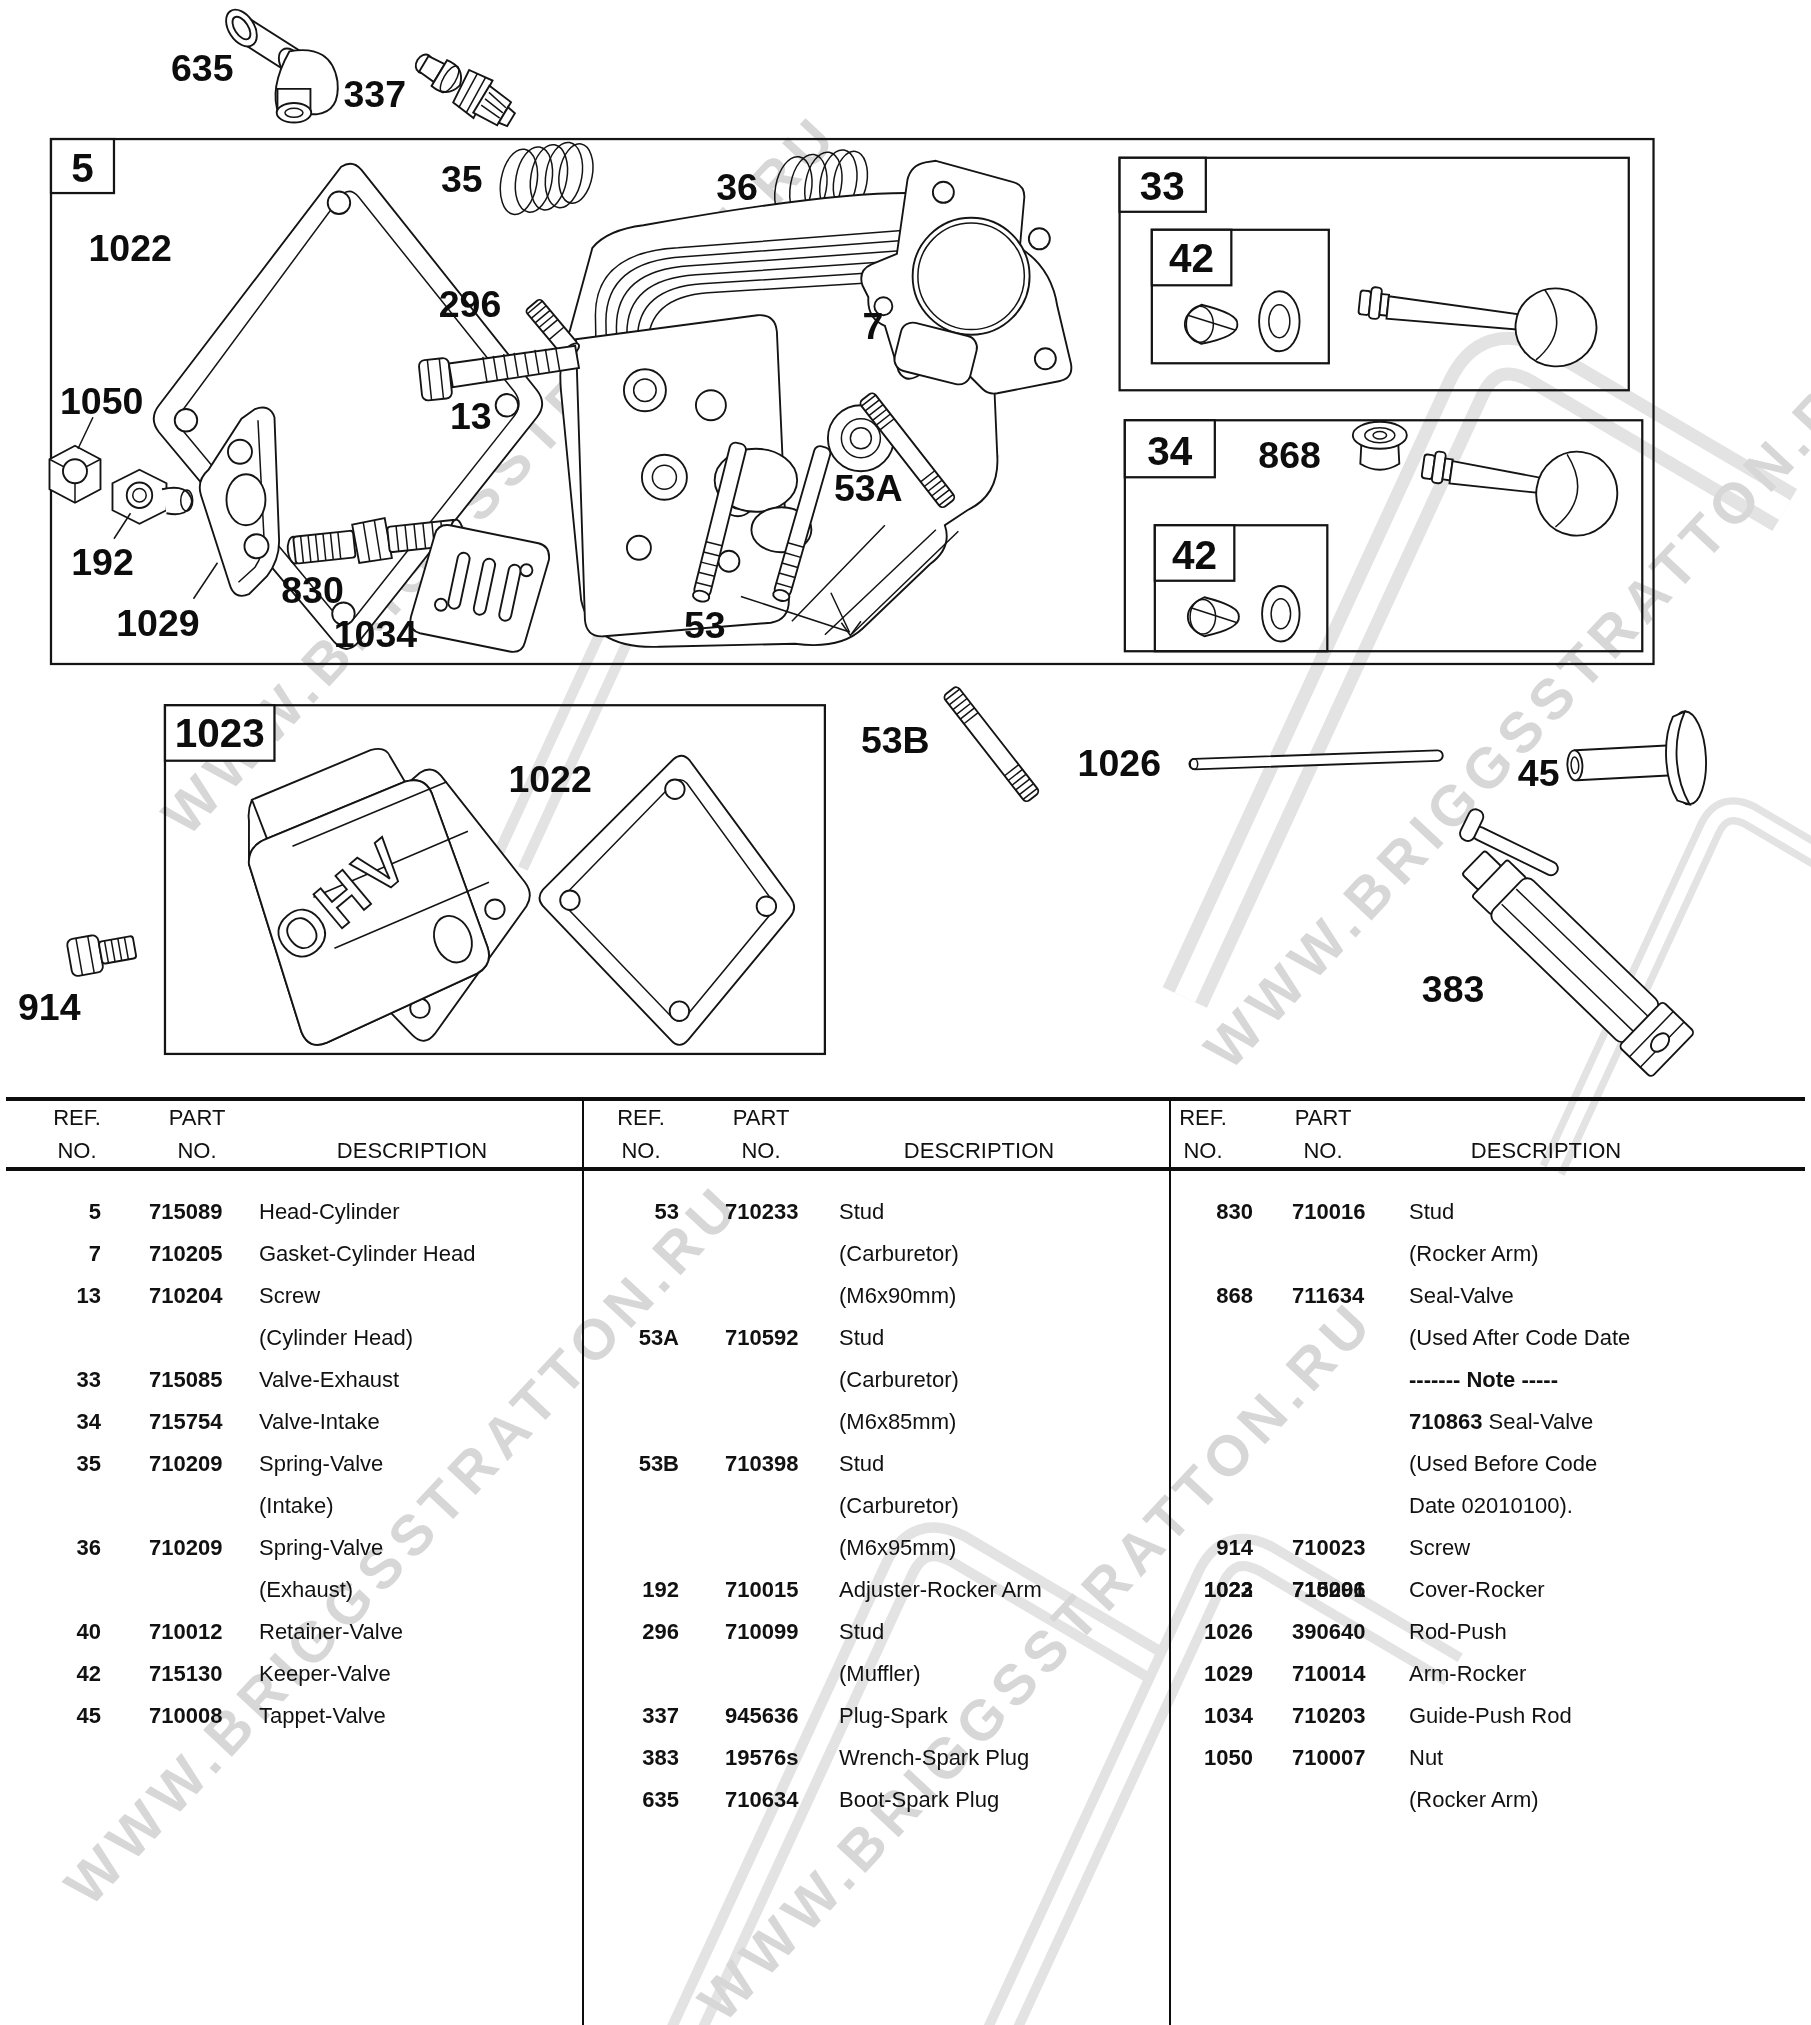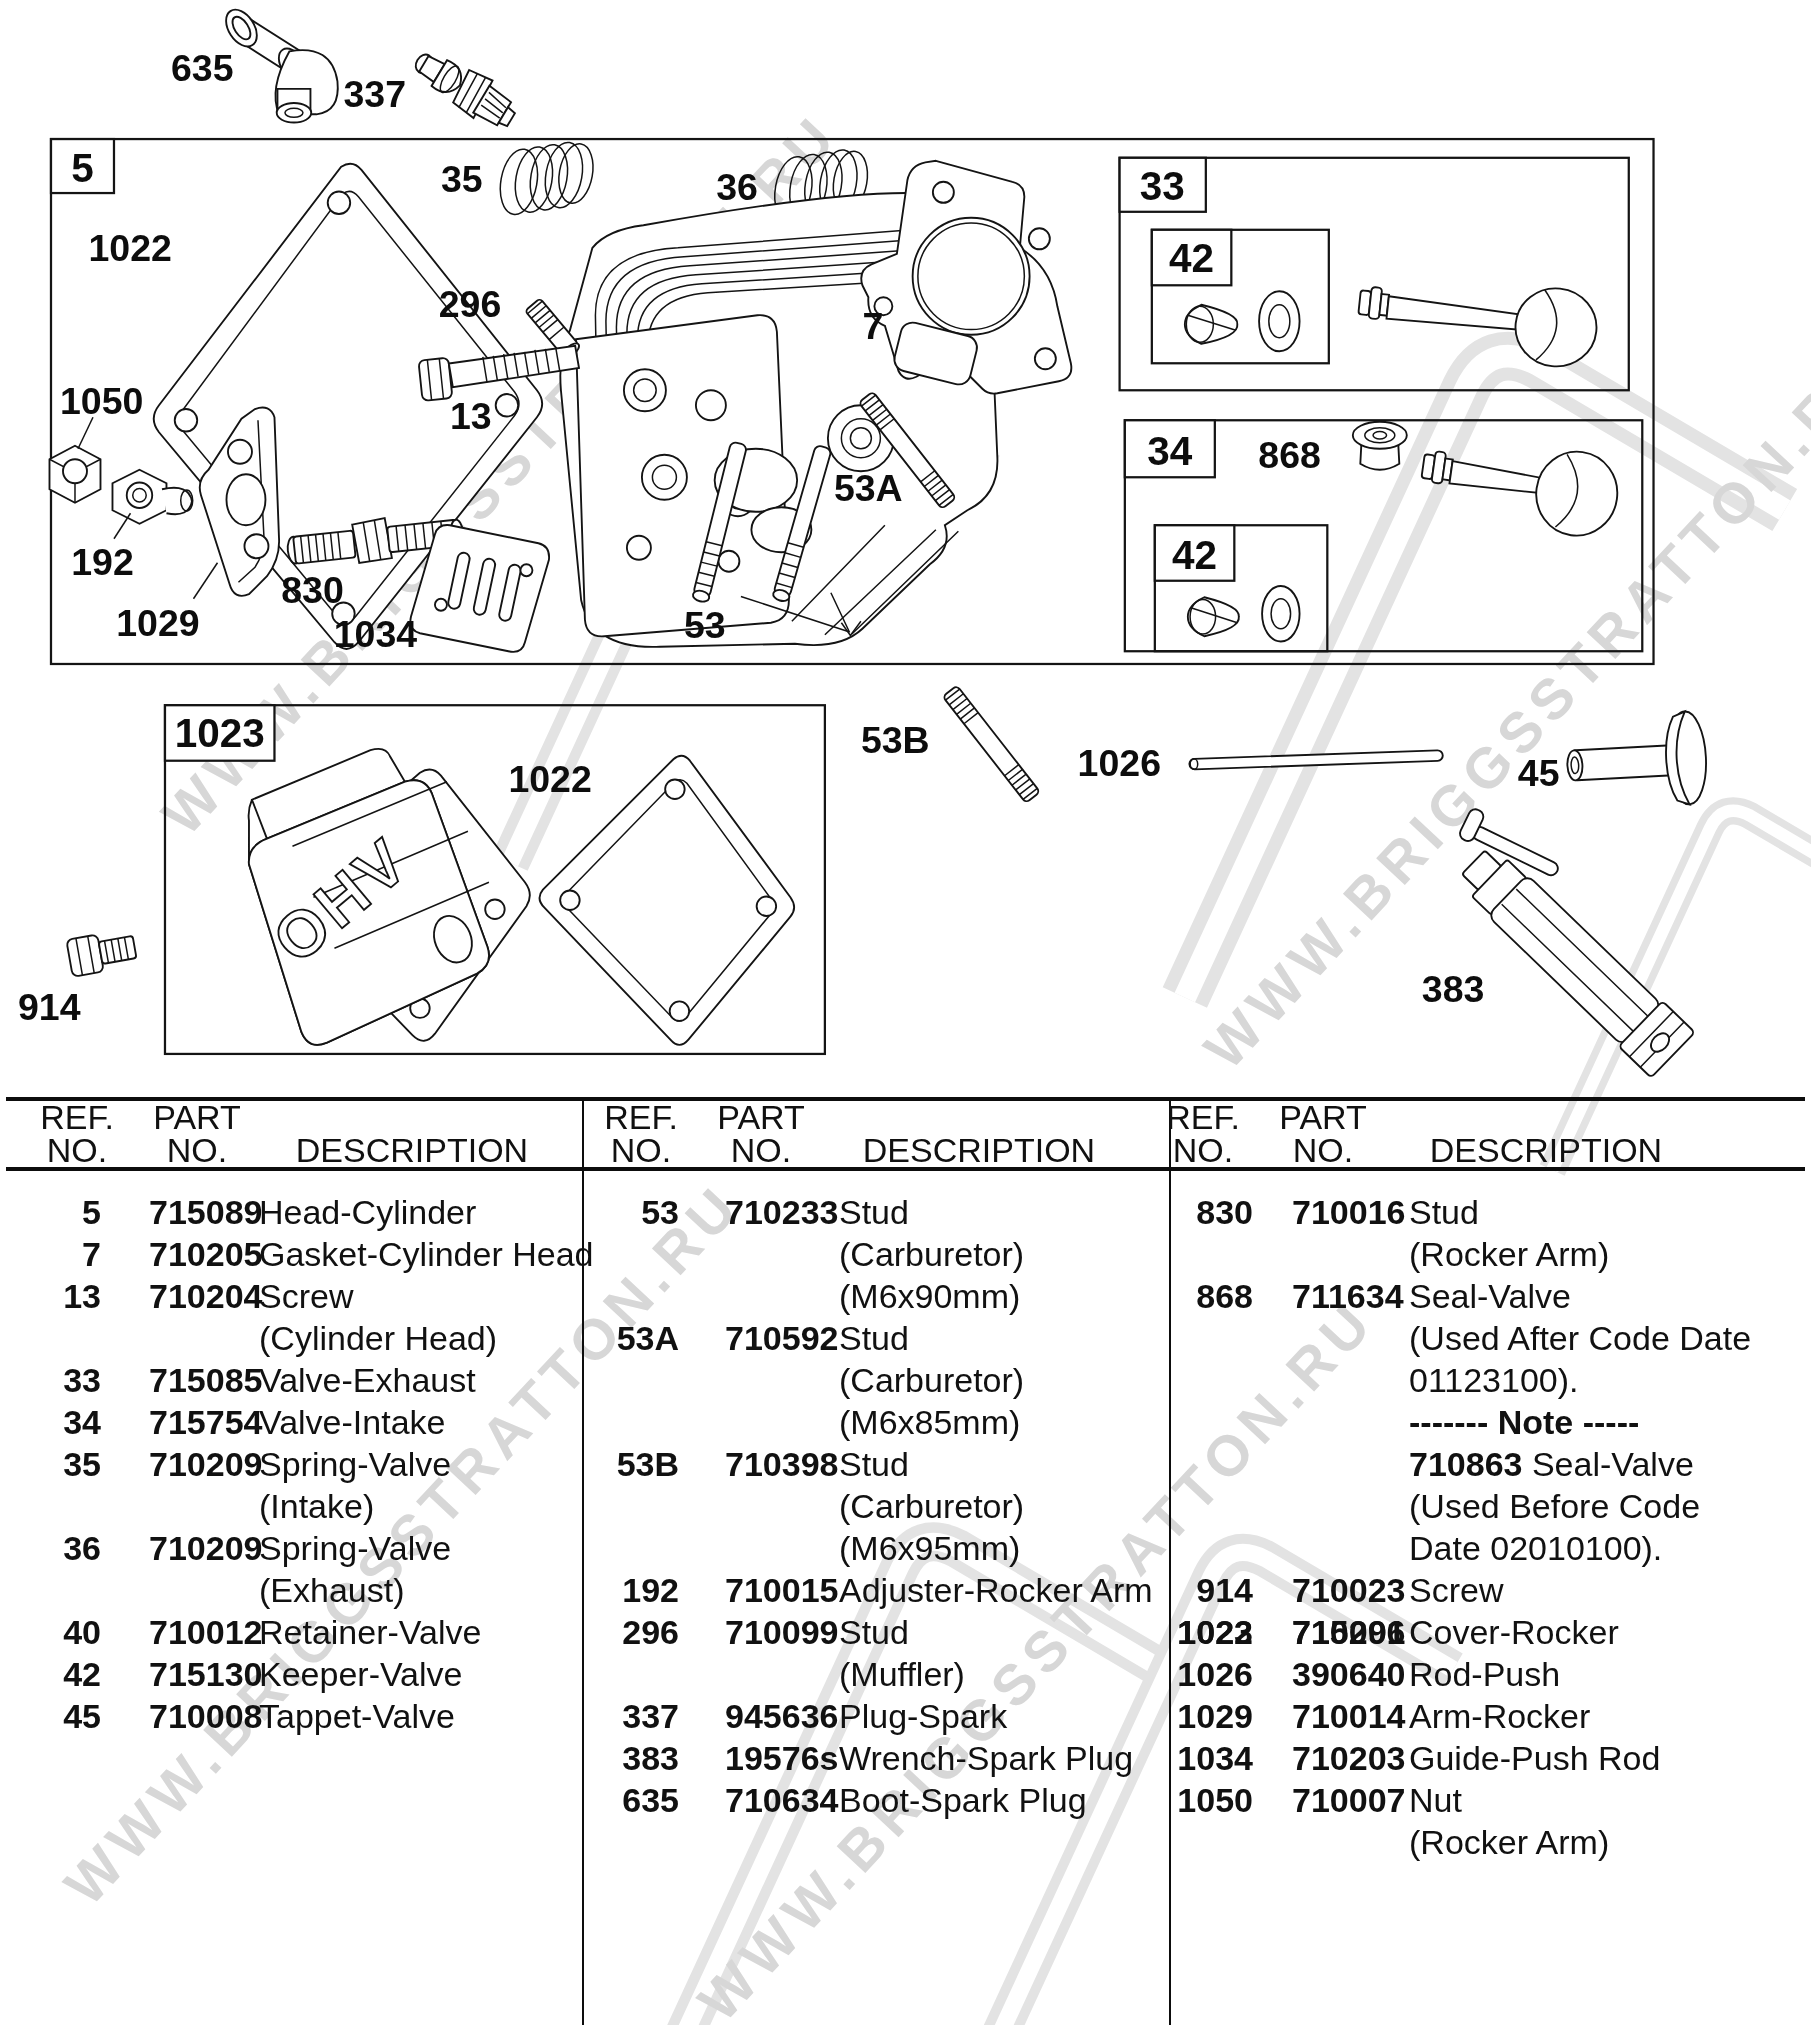--- a/index.html
+++ b/index.html
@@ -14,21 +14,21 @@
   .chev-inner{fill:none;stroke:#ffffff;stroke-width:24;}
   .part{fill:#ffffff;stroke:#141414;stroke-width:2.5;}
   .part-thin{fill:none;stroke:#141414;stroke-width:2;}
   .box{fill:none;stroke:#141414;stroke-width:3;}
   .boxw{fill:#ffffff;stroke:#141414;stroke-width:3;}
   .ohv{font-size:86px;font-weight:bold;fill:#ffffff;stroke:#141414;stroke-width:2.5;letter-spacing:6px;}
 
   
   .hrule{position:absolute;left:6px;width:1799px;height:3.8px;background:#0d0d0d;}
   .vrule{position:absolute;top:1097px;height:929px;width:2.3px;background:#0d0d0d;}
-  .thead,.tgroup{position:absolute;font-size:34px;}
+  .thead,.tgroup{position:absolute;font-size:22px;}
   .thead{top:1101px;height:83px;}
   .tgroup{top:1191px;}
   #h0,#g0{left:6px;width:576px;--refw:95px;--partl:143px;--descl:253px;--refc:71px;--partc:191px;--descc:406px;}
   #h1,#g1{left:590px;width:579px;--refw:89px;--partl:135px;--descl:249px;--refc:51px;--partc:171px;--descc:389px;}
   #h2,#g2{left:1175px;width:634px;--refw:78px;--partl:117px;--descl:234px;--refc:28px;--partc:148px;--descc:371px;}
   .hcol{position:absolute;top:0;transform:translateX(-50%);text-align:center;line-height:33px;white-space:nowrap;}
   .hcol.ref{left:var(--refc);}
   .hcol.part{left:var(--partc);}
   .hcol.desc{left:var(--descc);padding-top:33px;text-align:center;}
   .trow{position:relative;}
@@ -564,21 +564,20 @@
           <div class="tline">Stud</div>
           <div class="tline">(Rocker Arm)</div>
         </div>
       </div>
       <div class="trow">
         <div class="tref">868</div>
         <div class="tpart">711634</div>
         <div class="tdesc">
           <div class="tline">Seal-Valve</div>
           <div class="tline">(Used After Code Date</div>
-          <div class="tline">01123100).</div>
           <div class="tline"><b>------- Note -----</b></div>
           <div class="tline"><b>710863</b><span> Seal-Valve</span></div>
           <div class="tline">(Used Before Code</div>
           <div class="tline">Date 02010100).</div>
         </div>
       </div>
       <div class="trow">
         <div class="tref">914</div>
         <div class="tpart">710023</div>
         <div class="tdesc">

